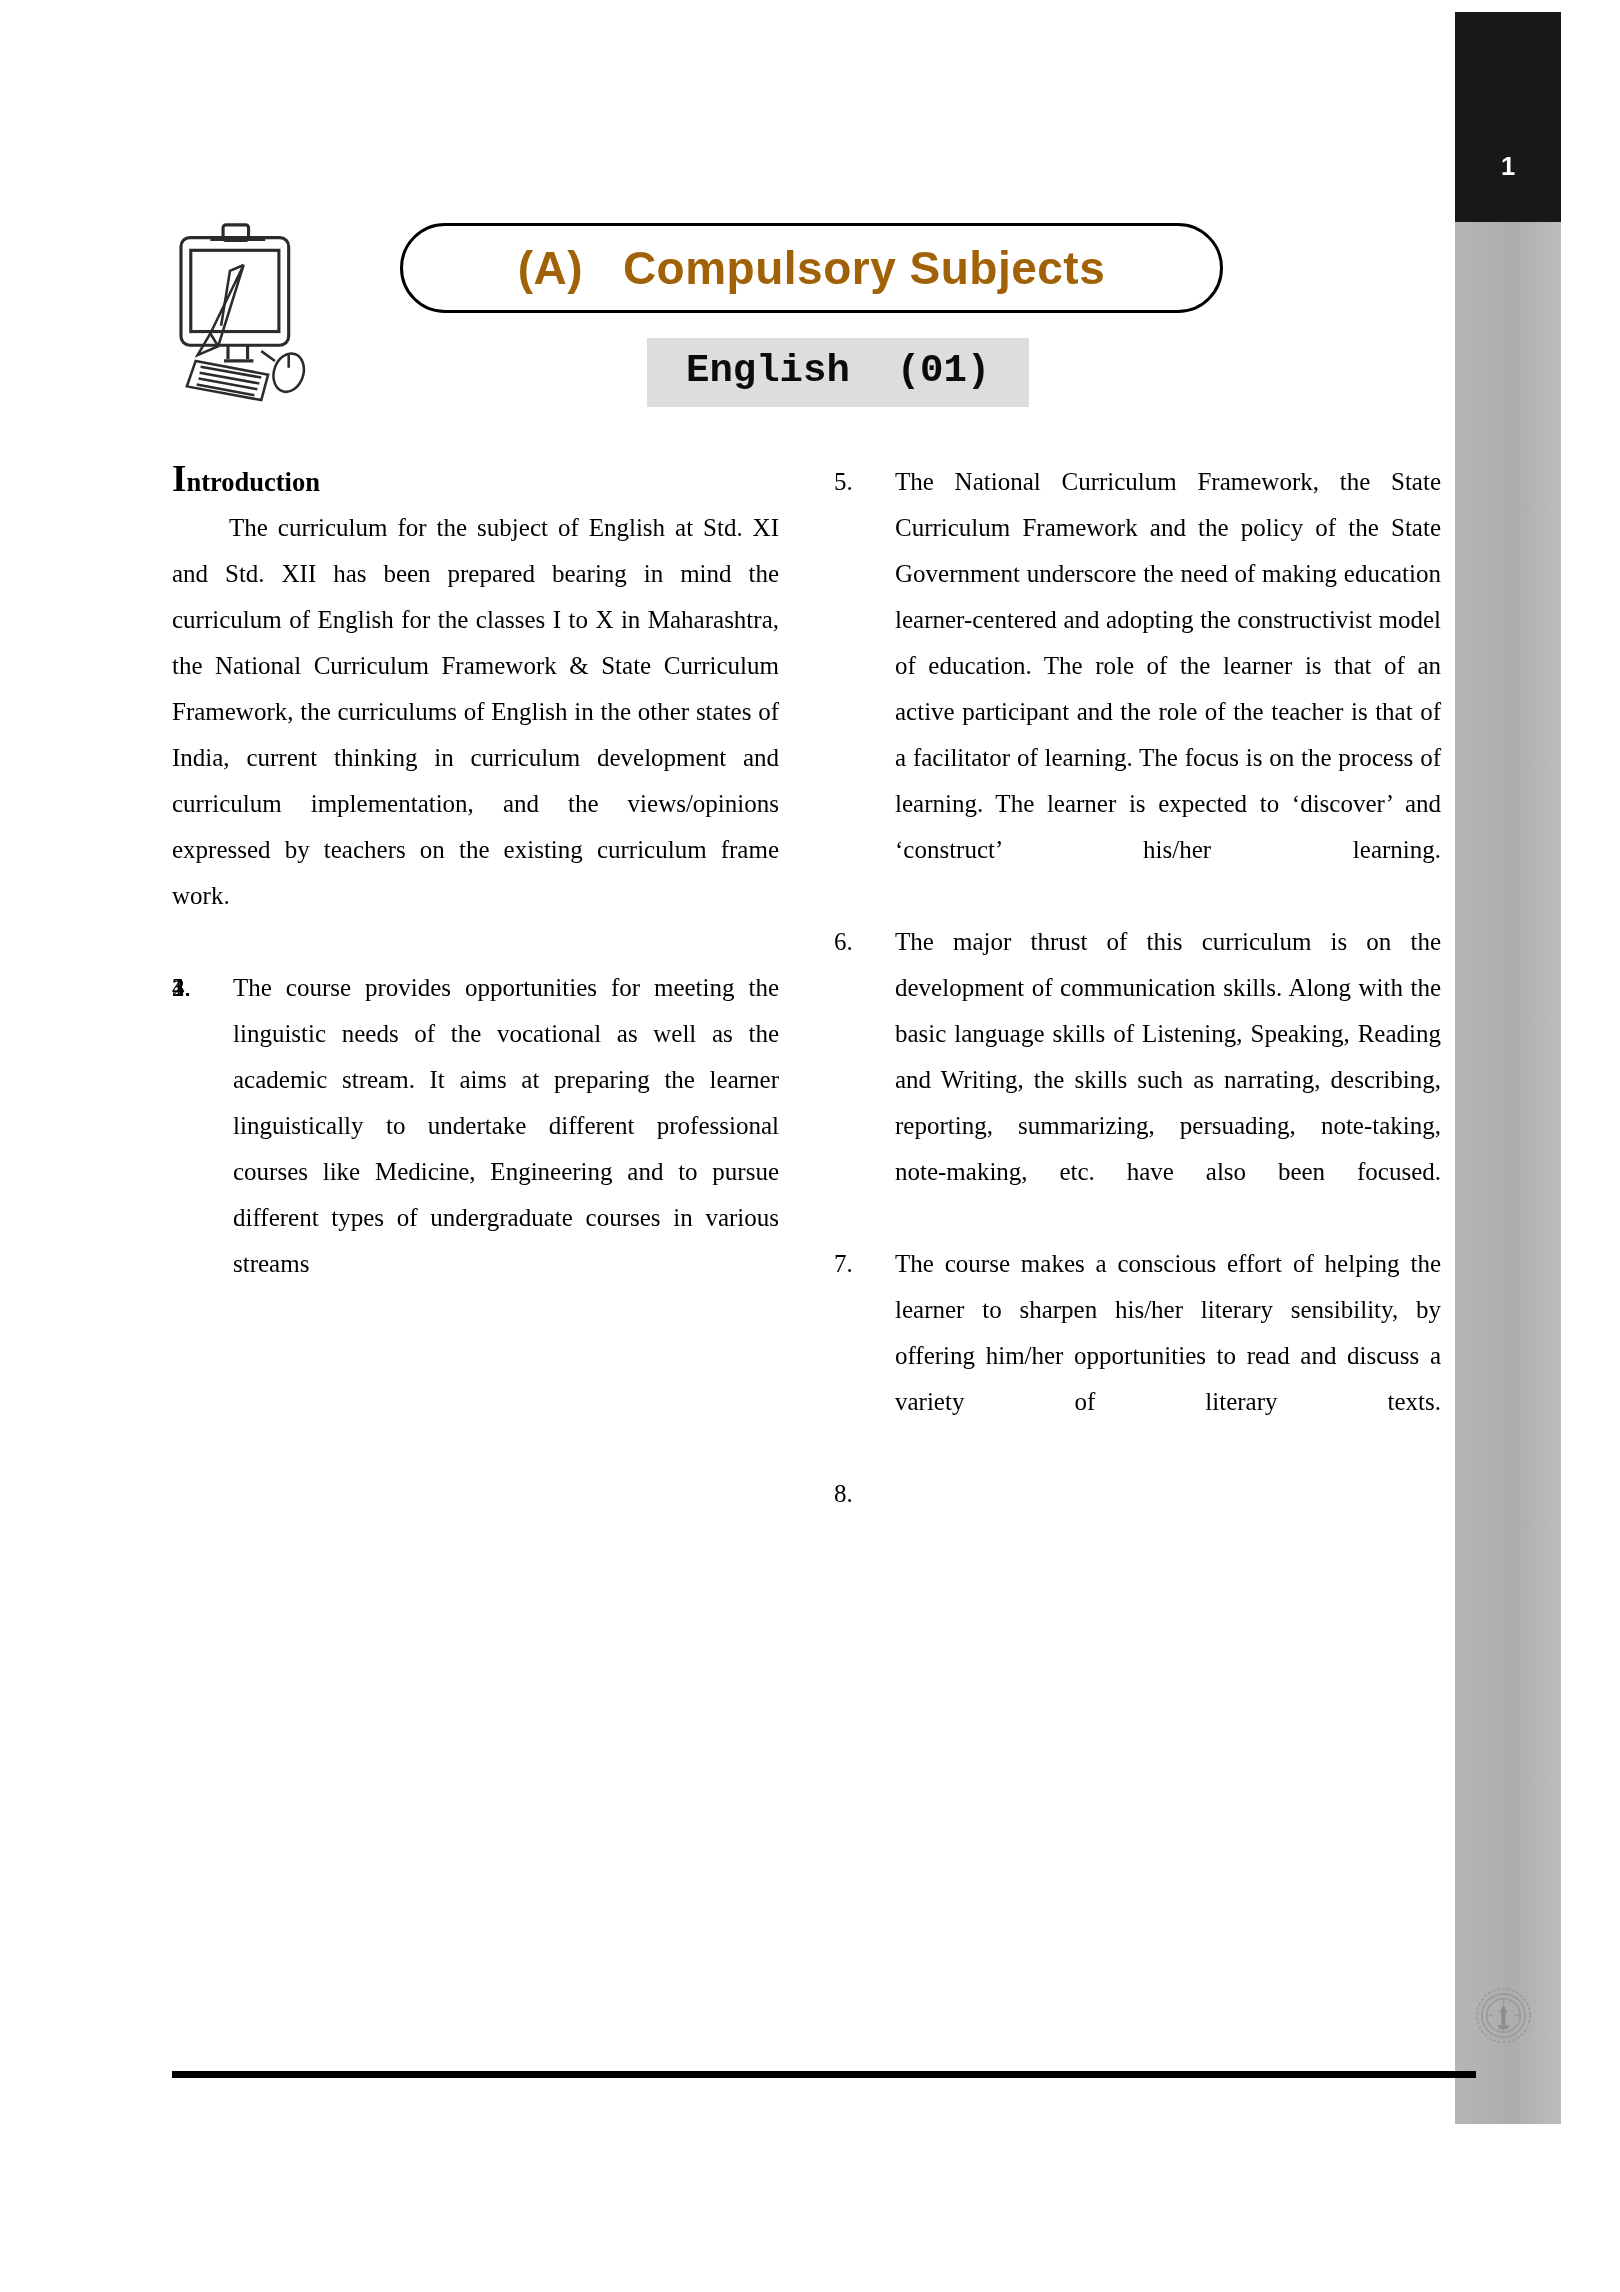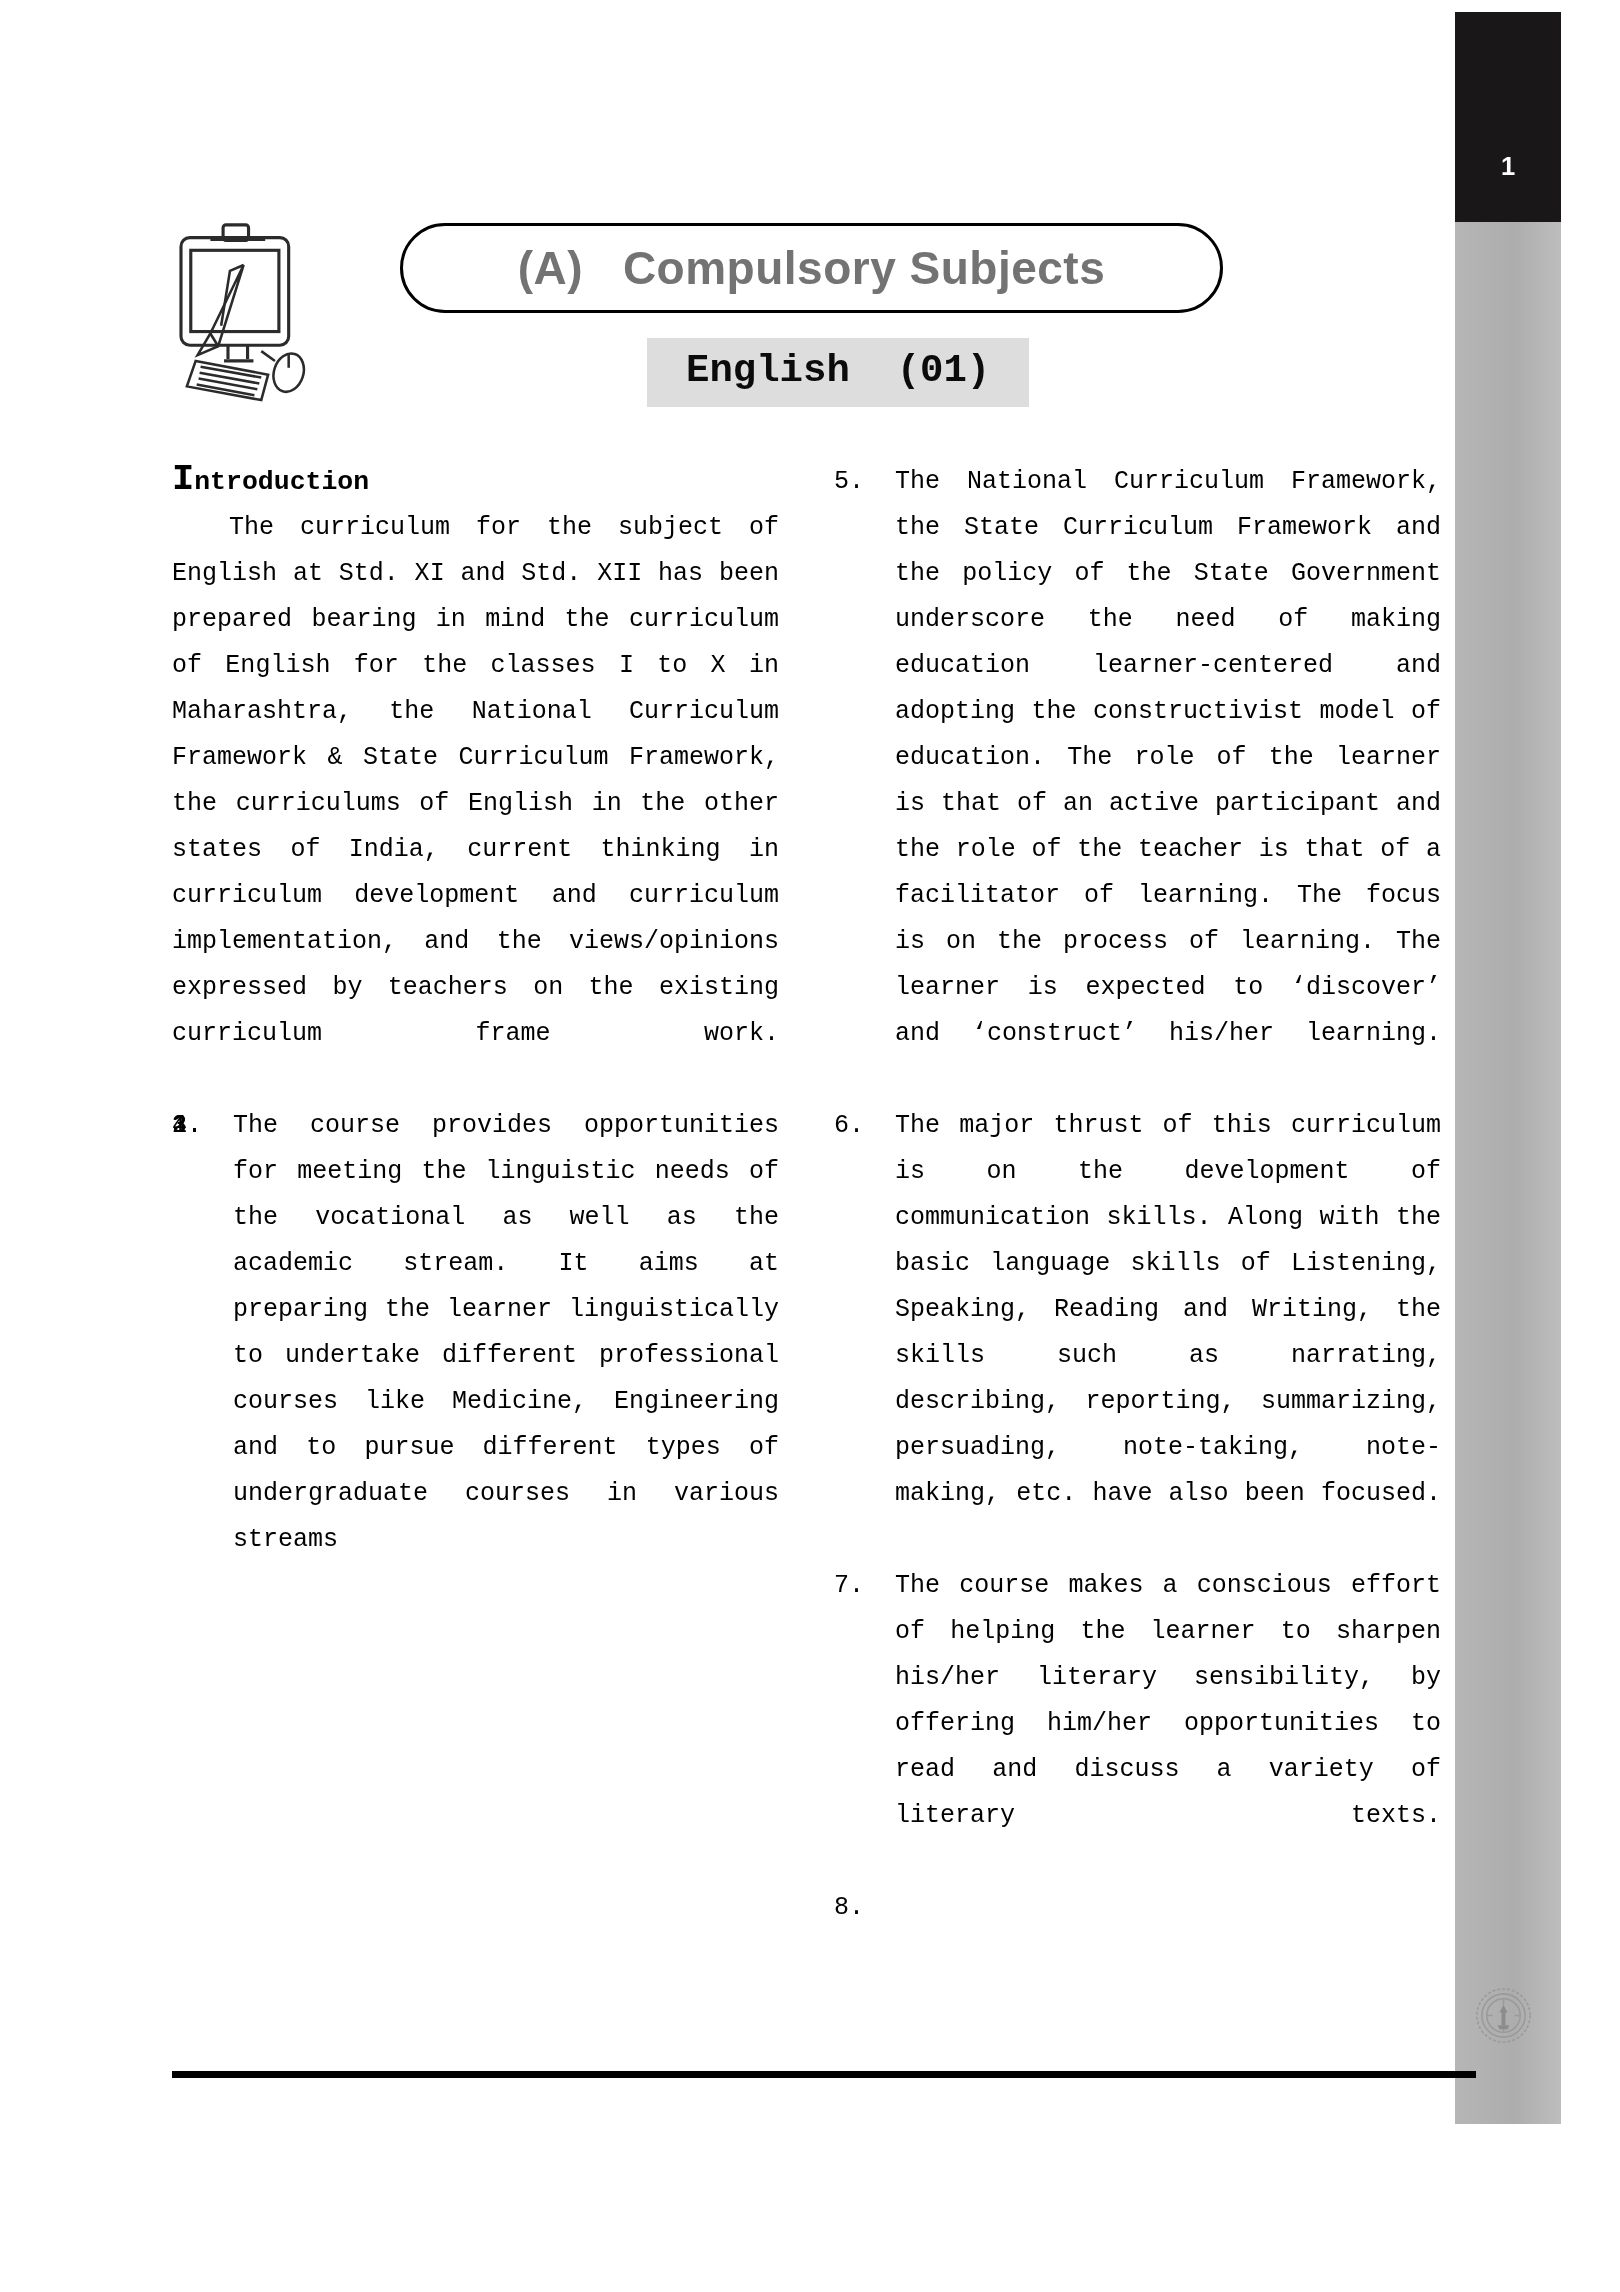--- a/index.html
+++ b/index.html
@@ -77,21 +77,21 @@
     display: flex;
     align-items: center;
     justify-content: center;
   }
   .title-pill .title-text {
     font-family: "Liberation Sans", "DejaVu Sans", sans-serif;
     font-weight: bold;
     font-size: 46px;
     letter-spacing: 0.5px;
     white-space: pre;
-    color: #737373;
+    color: #a16207;
   }
   .subtitle-box {
     position: absolute;
     left: 647px;
     top: 191px;
     padding: 10.8px 39px 14.7px 39px;
     background: #dddddd;
   }
   .subtitle-box .subtitle-text {
     font-family: Liberation Mono, monospace;
@@ -102,21 +102,20 @@
   }
 
   
   .columns {
     position: absolute;
     left: 172px;
     top: 459px;
     width: 1269px;
     display: flex;
     gap: 55px;
-    font-family: Liberation Mono, monospace;
   }
   .col {
     width: 608px;
     font-size: 25px;
     line-height: 46px;
     text-align: justify;
     text-justify: inter-word;
   }
 
   .section-head {

